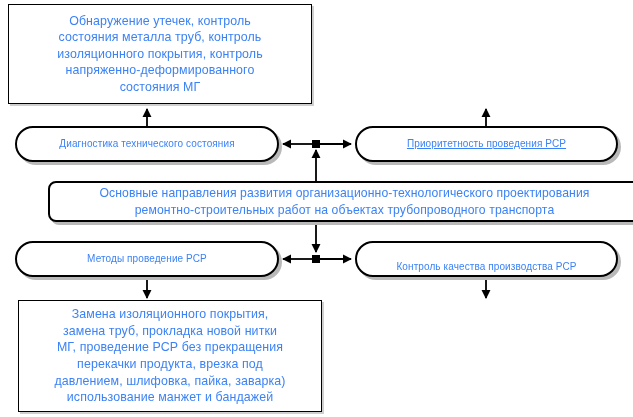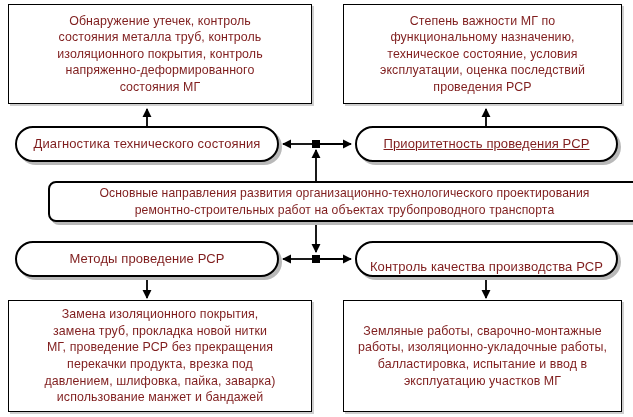--- a/index.html
+++ b/index.html
@@ -26,21 +26,21 @@
     pointer-events: none;
   }
   .node {
     position: absolute;
     box-sizing: border-box;
     background: #ffffff;
     display: flex;
     align-items: center;
     justify-content: center;
     text-align: center;
-    color: #7f1d1d;
+    color: #3b82f6;
     z-index: 2;
   }
   .node-text {
     display: block;
     width: 100%;
     padding: 0 6px;
     box-sizing: border-box;
     white-space: pre-line;
   }
   
@@ -49,39 +49,39 @@
     box-shadow: 2px 2px 0 0 #cfcfcf;
     font-size: 12.4px;
     line-height: 16.6px;
     letter-spacing: 0.1px;
   }
   
   .round-node {
     border: 2px solid #000000;
     border-radius: 18px;
     box-shadow: 3px 3px 0 0 #b9b9b9;
-    font-size: 13px;
+    font-size: 10px;
     line-height: 16px;
     letter-spacing: 0.1px;
   }
   .round-node.central {
     border-radius: 8px;
     font-size: 12.2px;
     line-height: 17px;
     margin-left: 28px;
   }
   
   #node-top-left    { left: 8px;   top: 4px;    width: 304px; height: 100px; }
   #node-top-right   { left: 343px; top: 4px;    width: 279px; height: 100px; }
   #node-diagnostics { left: 15px;  top: 126px;  width: 264px; height: 36px; }
   #node-priority    { left: 355px; top: 126px;  width: 263px; height: 36px; text-decoration: underline; }
   #node-central     { left: 20px;  top: 181px;  width: 593px; height: 41px; }
   #node-methods     { left: 15px;  top: 241px;  width: 264px; height: 36px; }
   #node-quality     { left: 355px; top: 241px;  width: 263px; height: 36px; align-items: flex-end; }
-  #node-bottom-left { left: 8px;   top: 300px;  width: 304px; height: 112px; }
+  #node-bottom-left { left: 18px;   top: 300px;  width: 304px; height: 112px; }
   #node-bottom-right{ left: 343px; top: 300px;  width: 279px; height: 112px; }
 </style>
 </head>
 <body>
 
 <div id="diagram-root">
 
   <svg id="edge-layer" viewBox="0 0 633 417" width="633" height="417" xmlns="http://www.w3.org/2000/svg">
     <defs>
       <marker id="arrow-end" viewBox="0 0 10 10" refX="9" refY="5" markerWidth="5.2" markerHeight="5.2" orient="auto-start-reverse">
@@ -130,27 +130,20 @@
   </svg>
 
   <div class="node rect-node" id="node-top-left">
     <span class="node-text">Обнаружение утечек, контроль
 состояния металла труб, контроль
 изоляционного покрытия, контроль
 напряженно-деформированного
 состояния МГ</span>
   </div>
 
-  <div class="node rect-node" id="node-top-right">
-    <span class="node-text">Степень важности МГ по
-функциональному назначению,
-техническое состояние, условия
-эксплуатации, оценка последствий
-проведения РСР</span>
-  </div>
 
   <div class="node round-node" id="node-diagnostics">
     <span class="node-text">Диагностика технического состояния</span>
   </div>
 
   <div class="node round-node" id="node-priority">
     <span class="node-text">Приоритетность проведения РСР</span>
   </div>
 
   <div class="node round-node central" id="node-central">
@@ -168,20 +161,14 @@
 
   <div class="node rect-node" id="node-bottom-left">
     <span class="node-text">Замена изоляционного покрытия,
 замена труб, прокладка новой нитки
 МГ, проведение РСР без прекращения
 перекачки продукта, врезка под
 давлением, шлифовка, пайка, заварка)
 использование манжет и бандажей</span>
   </div>
 
-  <div class="node rect-node" id="node-bottom-right">
-    <span class="node-text">Земляные работы, сварочно-монтажные
-работы, изоляционно-укладочные работы,
-балластировка, испытание и ввод в
-эксплуатацию участков МГ</span>
-  </div>
 
 </div>
 
 </body></html>

